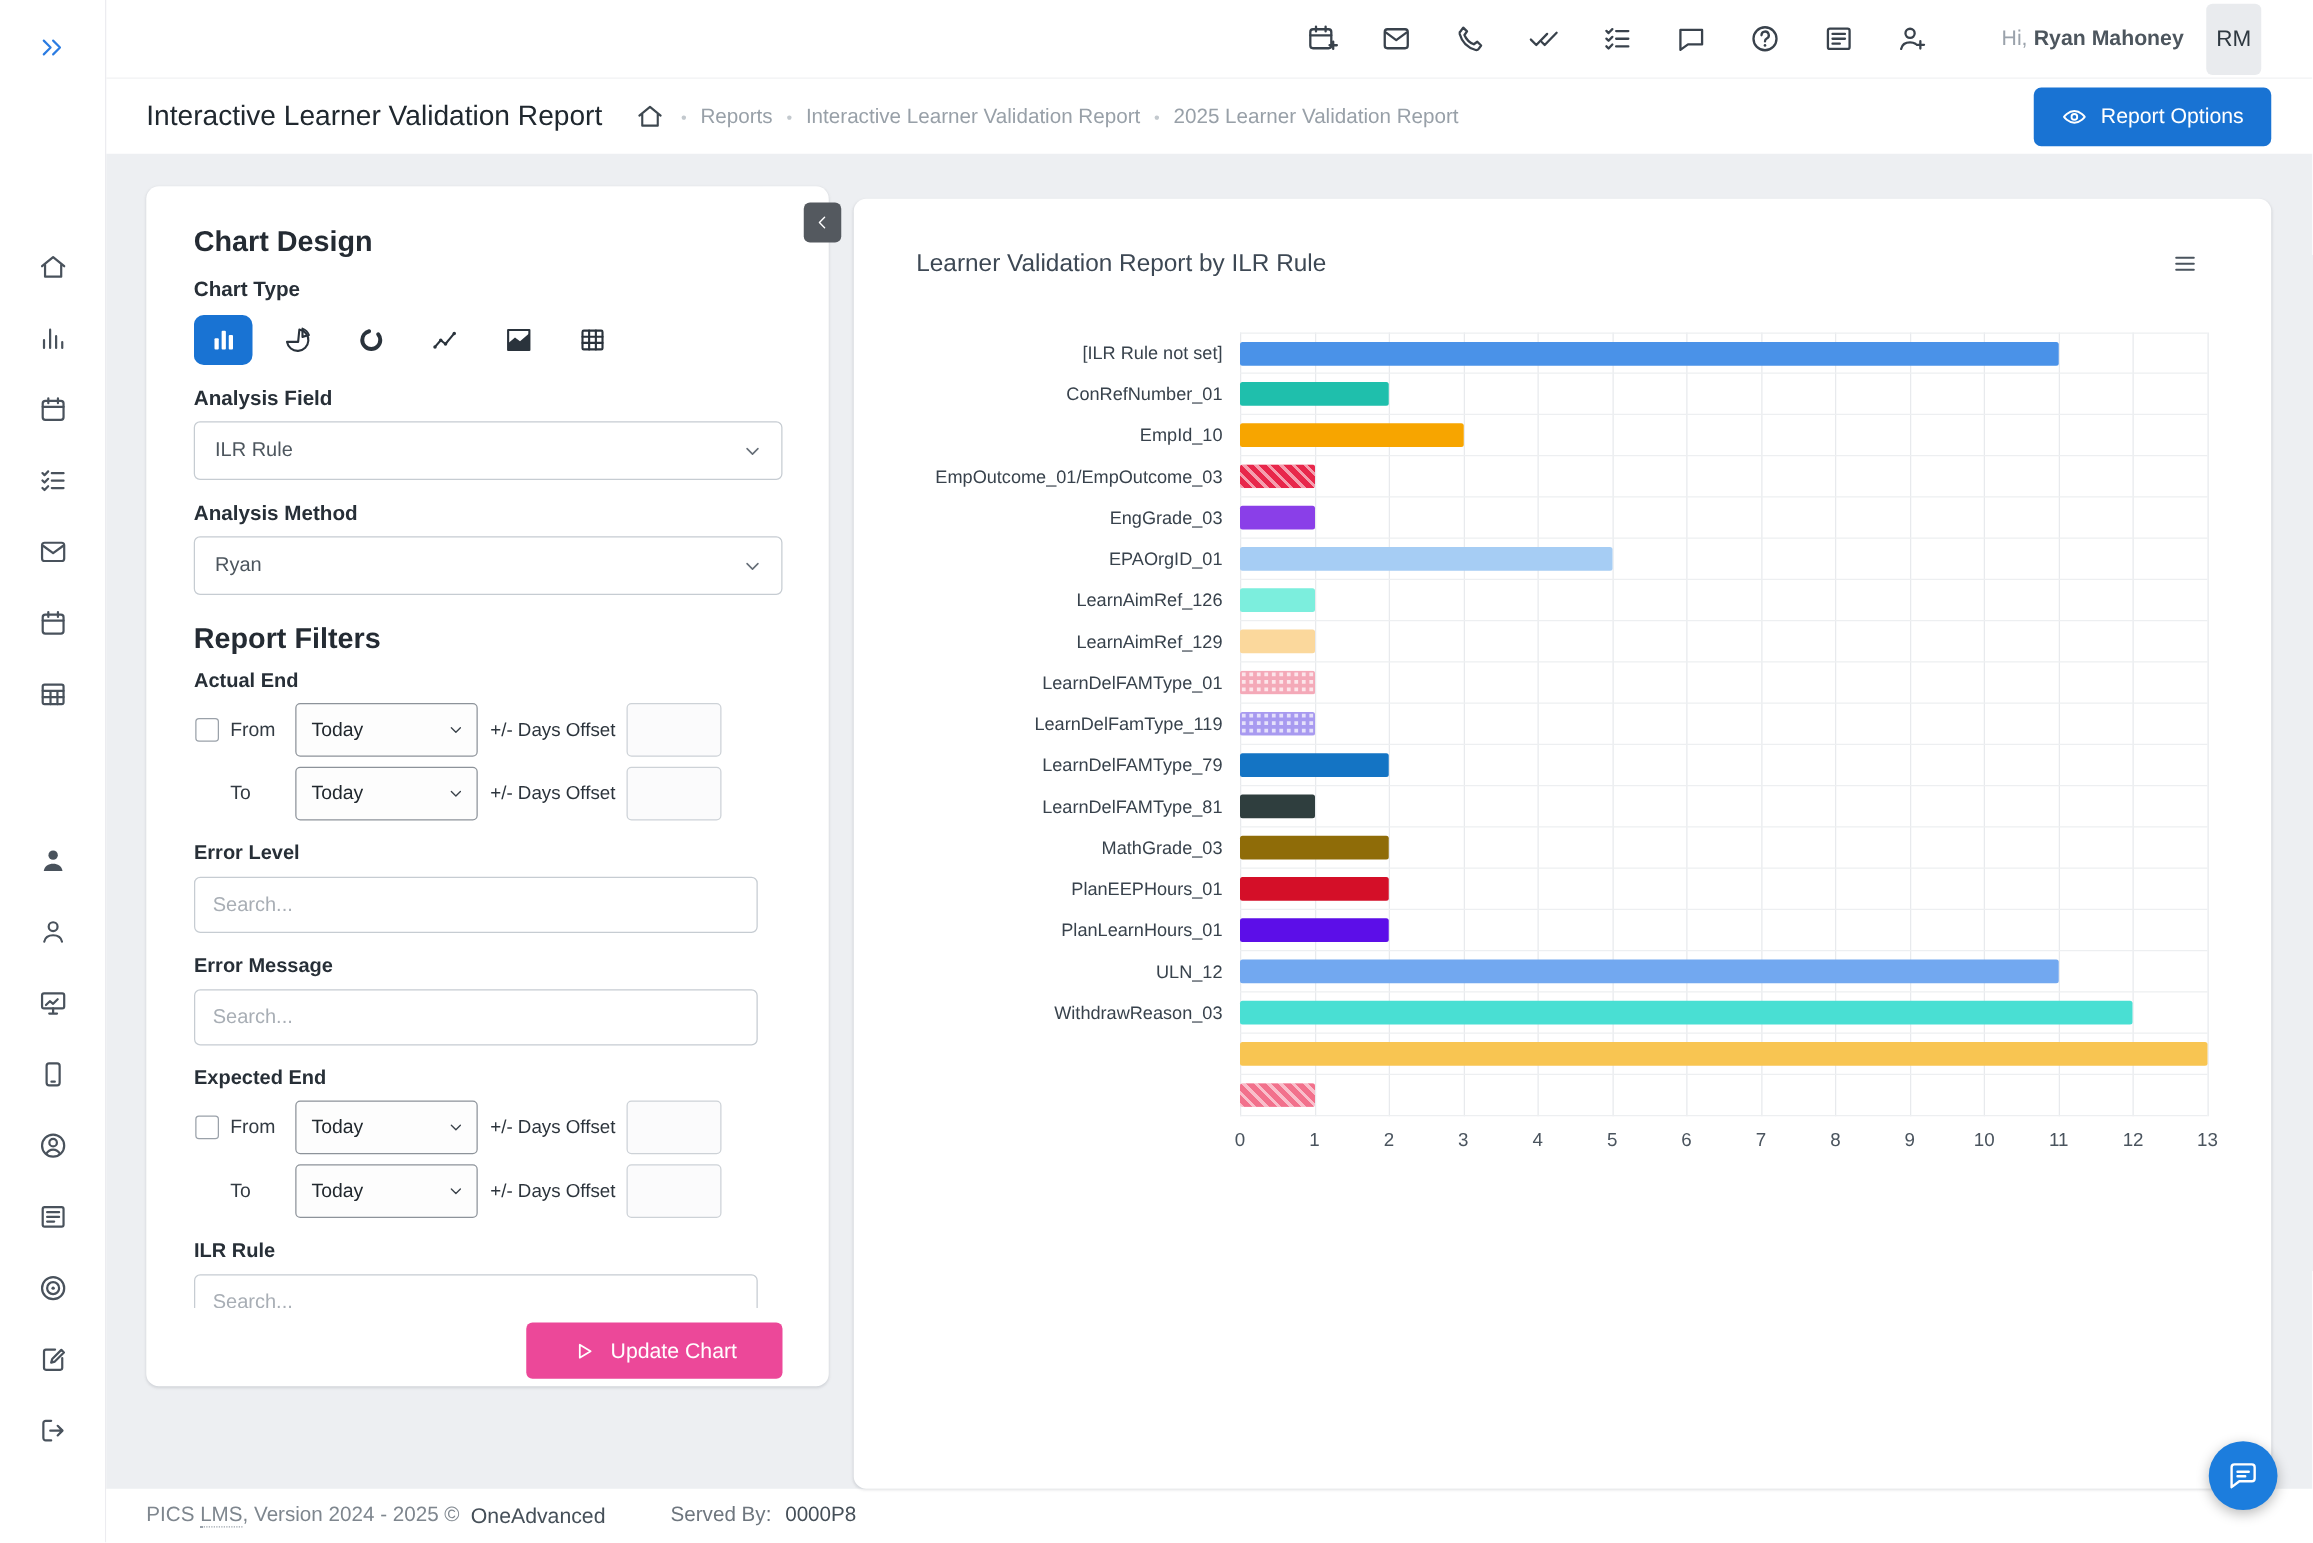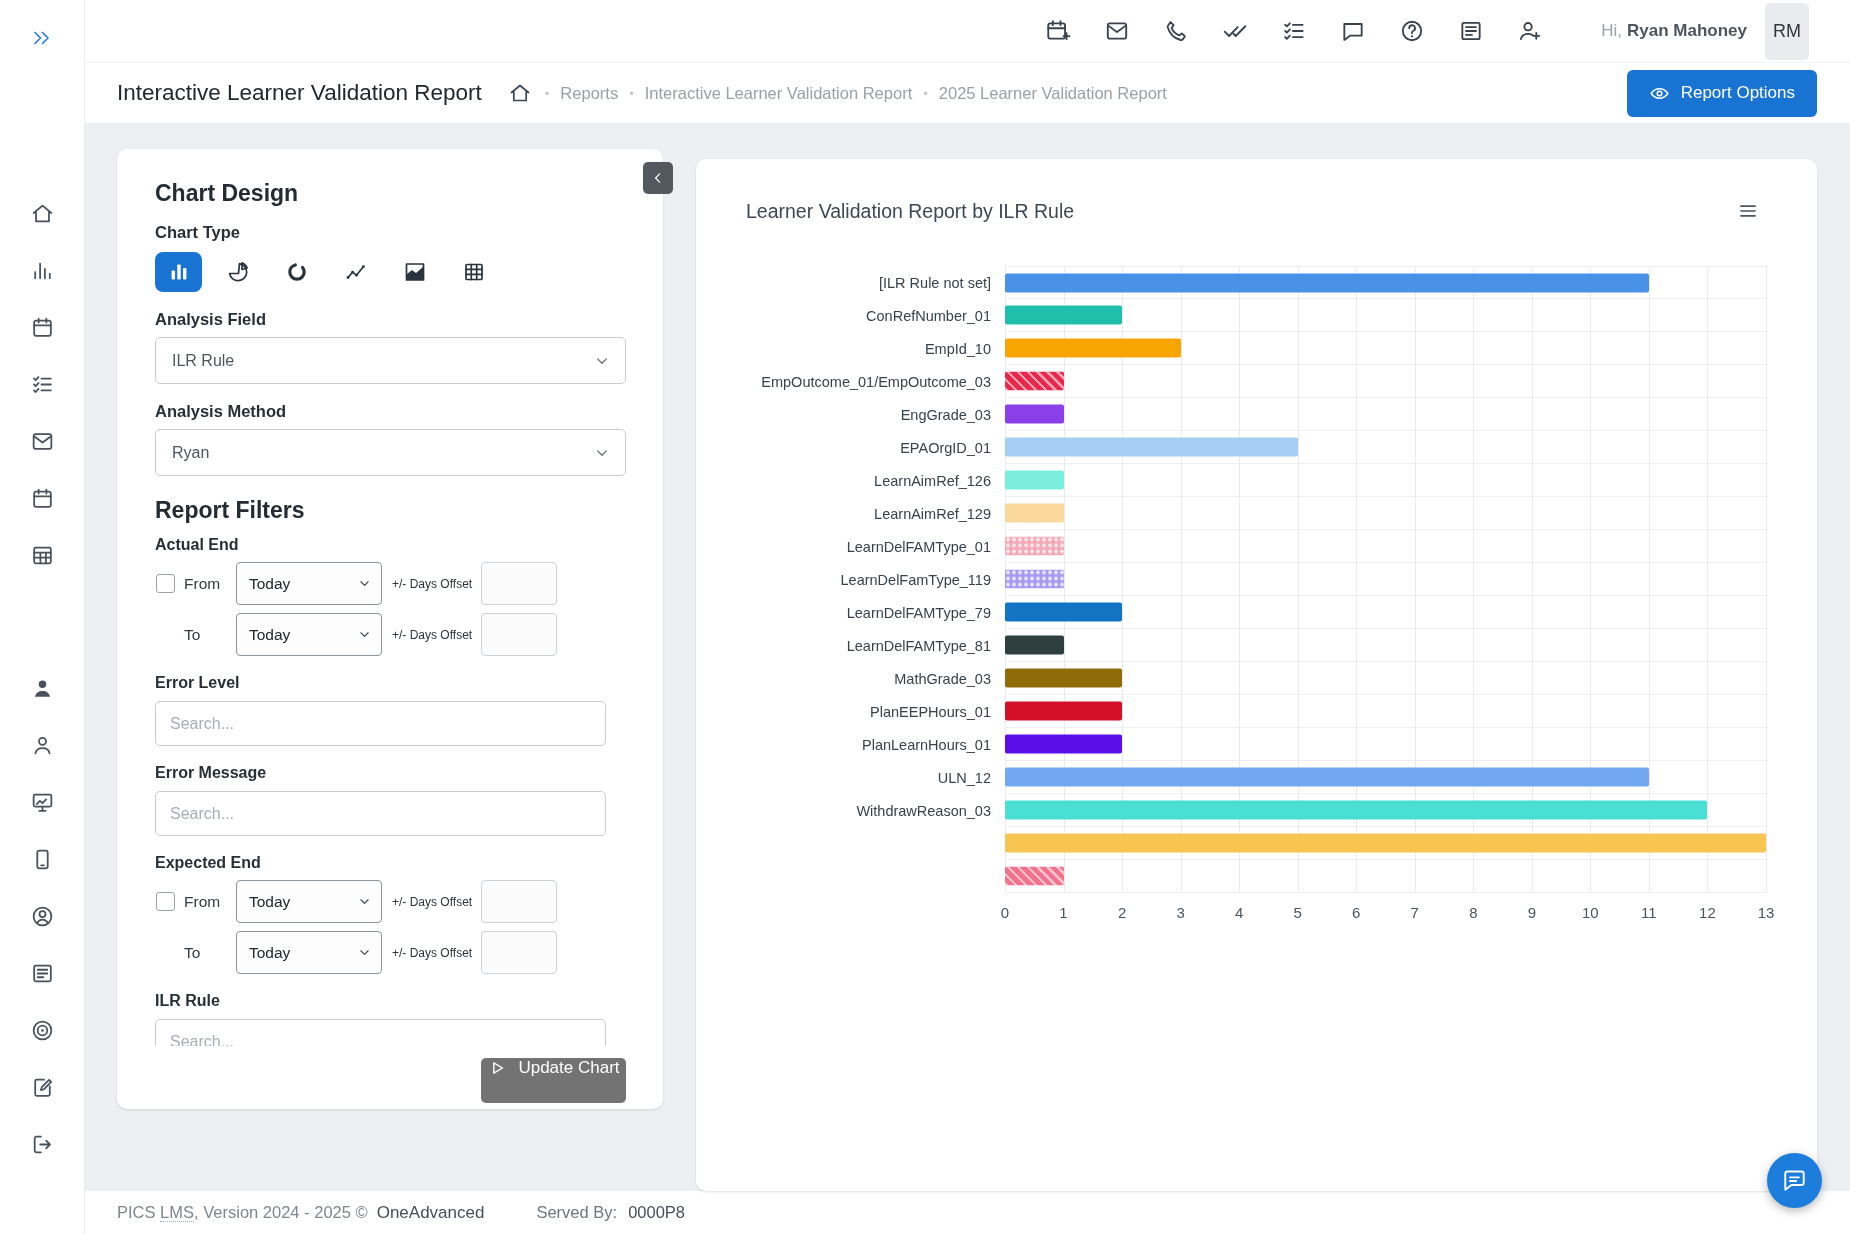--- a/index.html
+++ b/index.html
@@ -30,21 +30,21 @@
 
   .page-header { height:76px; display:flex; align-items:center; padding:0 33px 0 32px; }
   .page-title { font-size:22.5px; font-weight:500; color:#20282f; white-space:nowrap; }
   .crumb-home { margin-left:26px; color:#3e4850; cursor:pointer; display:flex; }
   .crumbs { display:flex; align-items:center; gap:11px; margin-left:13px; font-size:16.5px; color:#98a0a8; }
   .crumb { cursor:pointer; white-space:nowrap; }
   .crumb-sep { color:#c3c9ce; font-size:13px; }
   .report-options { margin-left:auto; background:#1973d3; color:#fff; border:none; border-radius:6px; height:47px; padding:0 22px; font-size:17px; font-family:inherit; display:flex; align-items:center; gap:11px; cursor:pointer; white-space:nowrap; }
 
   
-  .content { flex:1; background:#edeff2; padding:26px 33px 0 32px; position:relative; display:flex; gap:33px; }
+  .content { flex:1; background:#edeff2; padding:26px 33px 0 32px; position:relative; display:flex; gap:20px; }
   .panel { background:#fff; border-radius:10px; box-shadow:0 1px 3px rgba(16,24,40,.08),0 1px 2px rgba(16,24,40,.05); }
 
   
   .design-panel { width:546px; height:960px; flex-shrink:0; padding:30px 37px 6px 38px; overflow:hidden; }
   .dp-title { font-size:23px; line-height:28px; font-weight:600; color:#242b33; }
   .dp-sub { font-size:16.5px; line-height:18px; font-weight:700; color:#272f37; margin-top:16px; }
   .ct-row { display:flex; gap:12px; margin-top:11px; height:40px; }
   .ct-btn { width:47px; height:40px; border:none; border-radius:8px; background:#fff; color:#2a333c; display:flex; align-items:center; justify-content:center; cursor:pointer; }
   .ct-btn.selected { background:#1973d3; color:#fff; }
   .field-label { font-size:16.5px; line-height:18px; font-weight:700; color:#272f37; margin-top:18px; }
@@ -59,27 +59,27 @@
   .filters::after { content:""; display:block; height:700px; }
 
   .f-label { font-size:16px; line-height:18px; font-weight:700; color:#272f37; margin-top:18px; }
   .f-label.first { margin-top:2px; }
   .date-row { display:flex; align-items:center; margin-top:8px; height:43px; }
   .cb { appearance:none; -webkit-appearance:none; width:19px; height:19px; border:1px solid #9aa1a9; border-radius:3px; background:#fff; margin:0 9px 0 1px; cursor:pointer; flex-shrink:0; }
   .cb-spacer { width:29px; flex-shrink:0; }
   .dr-label { width:52px; font-size:15.5px; color:#333b43; flex-shrink:0; }
   .mini-select { width:146px; height:43px; border:1px solid #8d939a; border-radius:4px; background:#fdfdfd; display:flex; align-items:center; justify-content:space-between; padding:0 9px 0 12px; font-size:15.5px; color:#21282e; cursor:pointer; flex-shrink:0; }
   .mini-select .chev { color:#3a424a; display:flex; }
-  .offset-label { font-size:12px; color:#2c343c; margin:0 9px 0 10px; white-space:nowrap;text-align:center; }
+  .offset-label { font-size:15px; color:#2c343c; margin:0 9px 0 10px; white-space:nowrap;text-align:center; }
   .offset-input { width:76px; height:43px; border:1px solid #cdd2d7; border-radius:4px; background:#fbfbfc; font-family:inherit; font-size:15px; padding:0 8px; color:#333; }
   .search-input { margin-top:9px; width:451px; height:45px; border:1px solid #c6ccd2; border-radius:5px; padding:0 14px; font-size:16px; font-family:inherit; color:#333; display:block; background:#fff; }
   .search-input::placeholder { color:#a8aeb5; }
 
   .update-row { display:flex; justify-content:flex-end; margin-top:12px; }
-  .update-btn { background:#737373; color:#fff; border:none; border-radius:5px; height:45px; width:145px; font-size:17px; font-family:inherit; display:flex; align-items:flex-start; justify-content:center; gap:11px; cursor:pointer; }
+  .update-btn { background:#ec4899; color:#fff; border:none; border-radius:5px; height:45px; width:205px; font-size:17px; font-family:inherit; display:flex; align-items:center; justify-content:center; gap:11px; cursor:pointer; }
 
   
   .collapse-btn { position:absolute; left:558px; top:39px; width:30px; height:32px; background:#54595f; border:none; border-radius:5px; color:#fff; display:flex; align-items:center; justify-content:center; cursor:pointer; z-index:5; }
 
   
   .chart-panel { flex:1; height:1032px; min-width:0;margin-top:10px; }
   .cp-header { display:flex; align-items:center; padding:40px 57px 0 50px; }
   .cp-title { font-size:19.5px; color:#3d4854; font-weight:400; }
   .cp-menu { margin-left:auto; color:#4a545e; cursor:pointer; display:flex; }
   .chart-area { margin-top:43px; }

